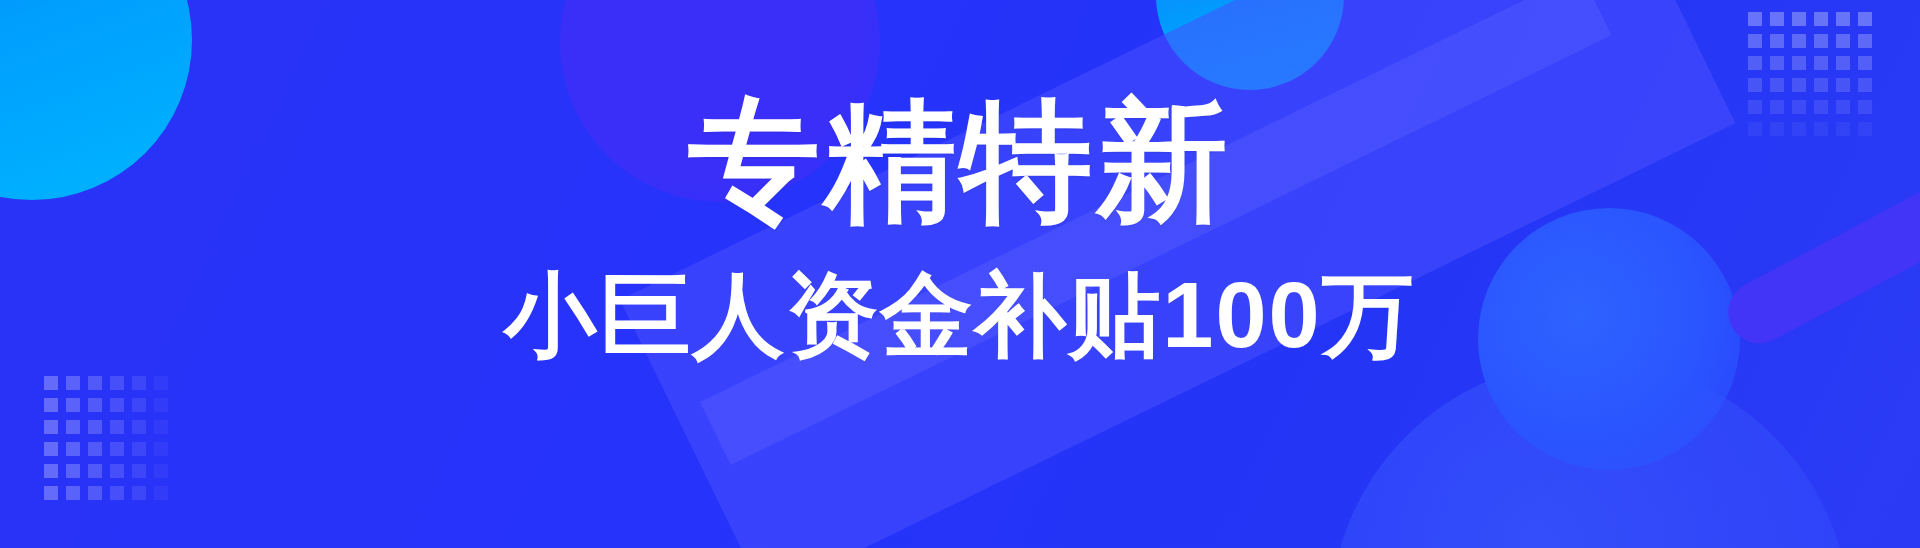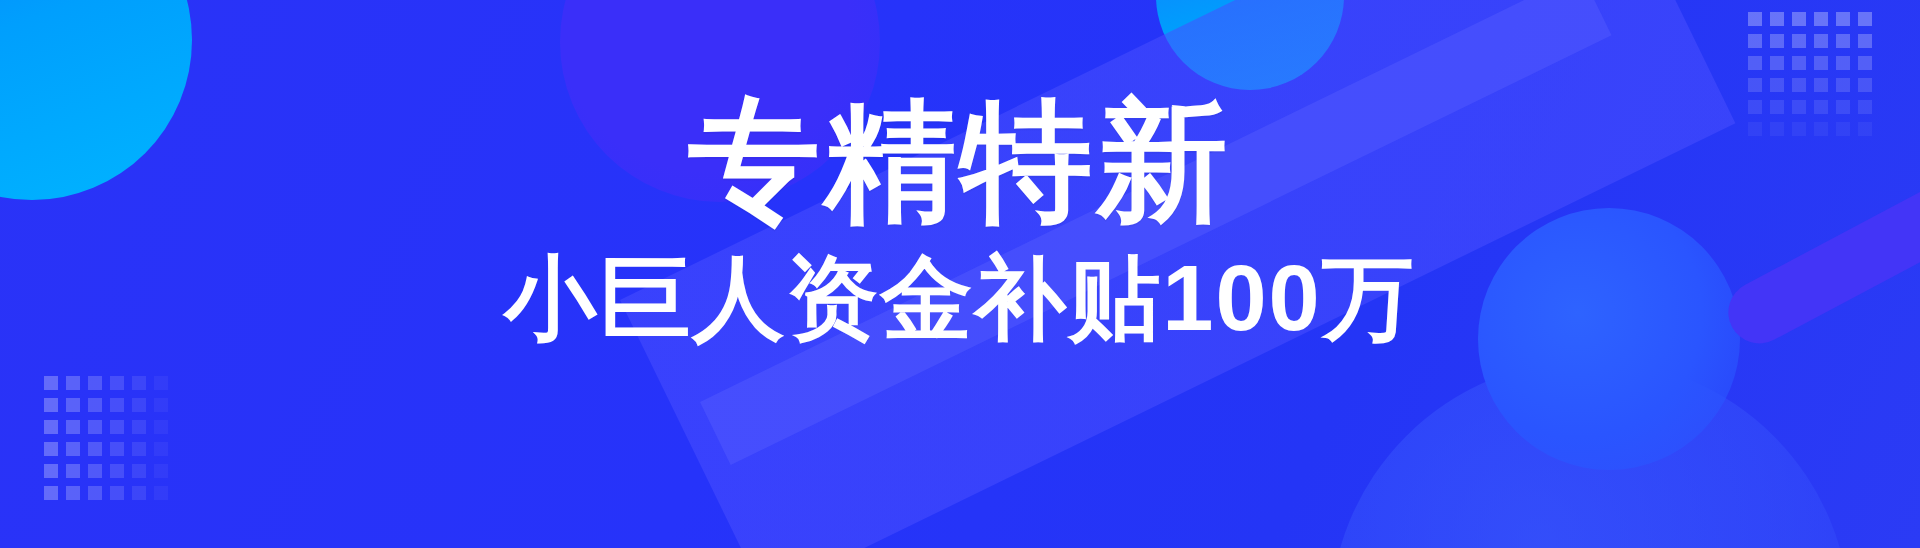--- a/index.html
+++ b/index.html
@@ -124,21 +124,21 @@
     border-radius:42px;
     display:flex; align-items:center; justify-content:center;
     background:linear-gradient(180deg,#1a5ffb 0%,#0d86fd 52%,#00b0ff 100%);
     color:#ffffff;
     font-size:35px;
     letter-spacing:1px;
     white-space:nowrap;
   }
 
   .sub-title {
-    margin-top:24px;
+    margin-top:41px;
     color:#ffffff;
     font-size:92px;
     line-height:1.0;
     font-weight:bold;
     letter-spacing:2px;
     white-space:nowrap;
   }
 </style>
 </head>
 <body>

